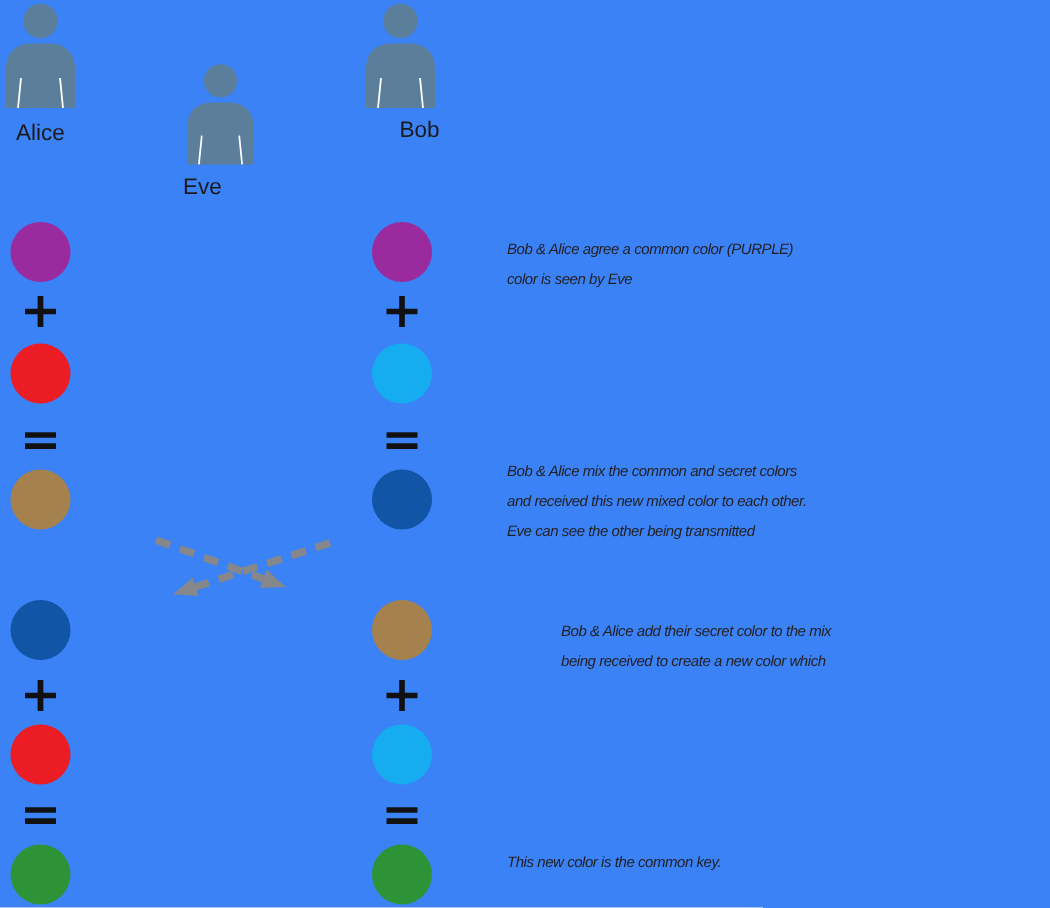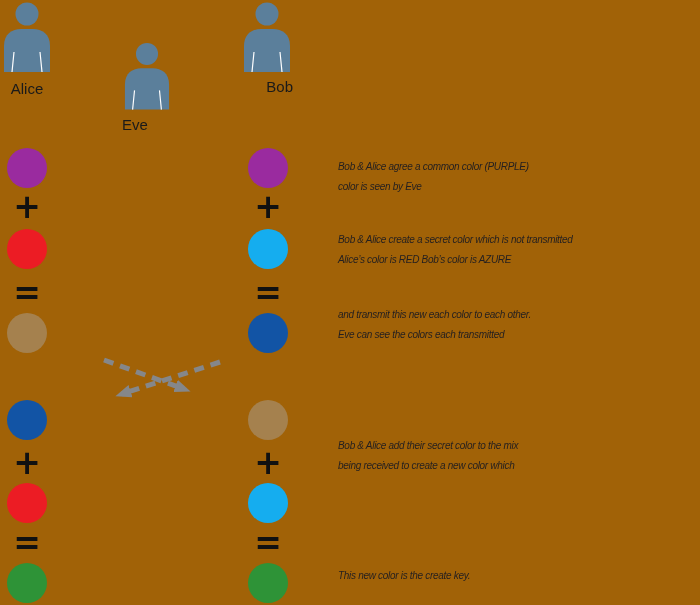--- a/index.html
+++ b/index.html
@@ -1,17 +1,17 @@
 <!DOCTYPE html>
 <html><head>
 <meta charset="utf-8">
 <style>
   html,body{margin:0;padding:0;background:#ffffff;}
   .canvas{
-    position:relative;width:700px;height:605px;overflow:hidden;background:#a16207;
+    position:relative;width:700px;height:605px;overflow:hidden;background:#3b82f6;
     font-family:"Liberation Sans",sans-serif;
   }
   .person{position:absolute;}
   .person-label{
     position:absolute;width:50px;text-align:center;
     font-size:15px;color:#1a1a1a;
   }
   .circle{position:absolute;width:40px;height:40px;border-radius:50%;}
   .op{
     position:absolute;width:40px;height:40px;line-height:40px;text-align:center;
@@ -87,29 +87,26 @@
       </defs>
       <path d="M12,8 L92,37" fill="none" stroke-width="5" stroke-dasharray="10 7" marker-end="url(#ah)" stroke="#85878A"></path>
       <path d="M128,10 L30,42" fill="none" stroke-width="5" stroke-dasharray="10 7" marker-end="url(#ah)" stroke="#85878A"></path>
     </svg>
   </div>
 
   <div class="note" style="top:157px;">
     <div>Bob &amp; Alice agree a common color (PURPLE)</div>
     <div>color is seen by Eve</div>
   </div>
-  <div class="note" style="top:230px;">
-    <div>Bob &amp; Alice create a secret color which is not transmitted</div>
-    <div>Alice’s color is RED Bob’s color is AZURE</div>
+  <div class="note" style="top:305px;">
+    <div>Bob &amp; Alice mix the common and secret colors</div>
+    <div>and received this new mixed color to each other.</div>
+    <div>Eve can see the other being transmitted</div>
   </div>
-  <div class="note" style="top:305px;">
-    <div>and transmit this new each color to each other.</div>
-    <div>Eve can see the colors each transmitted</div>
-  </div>
-  <div class="note" style="top:436px;">
+  <div class="note" style="top:412px;margin-left:36px;">
     <div>Bob &amp; Alice add their secret color to the mix</div>
     <div>being received to create a new color which</div>
   </div>
   <div class="note" style="top:566px;">
-    <div>This new color is the create key.</div>
+    <div>This new color is the common key.</div>
   </div>
 
 </div>
 
 </body></html>

